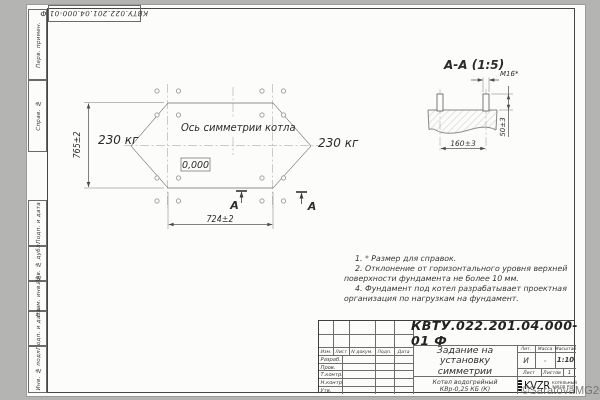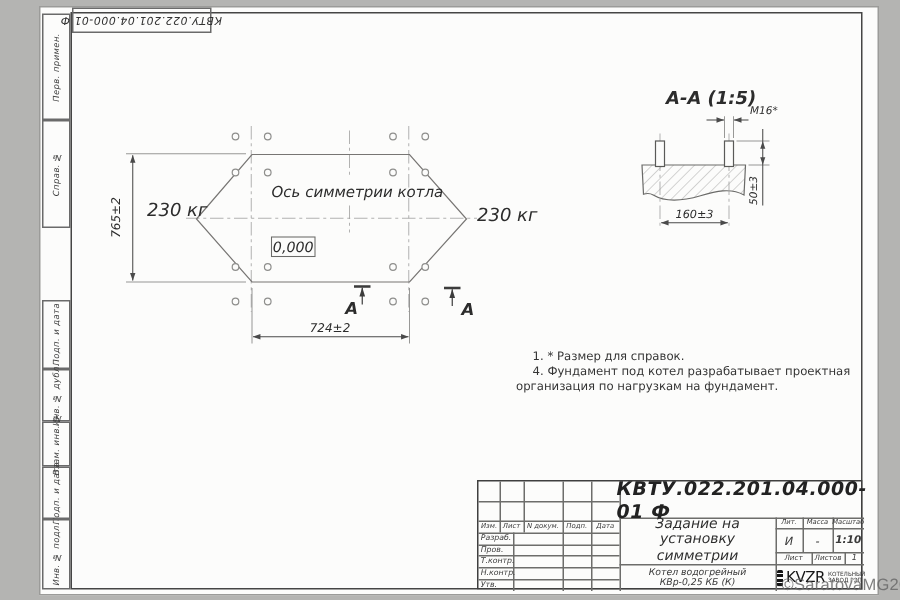--- a/index.html
+++ b/index.html
@@ -36,21 +36,21 @@
   .t7  { font-size:7px; }
   .t75 { font-size:7.5px; }
   .t8  { font-size:8px; }
   .t9  { font-size:9.5px; }
   .t10 { font-size:10px; }
   .t12 { font-size:12px; }
   .t12b{ font-size:12px; font-weight:600; }
   .tA  { font-size:11px; font-weight:600; text-anchor:middle; }
 
   
-  .notes { position:absolute; left:344px; top:233px; width:238px; 
+  .notes { position:absolute; left:344px; top:254px; width:238px; font-style:italic;
            font-size:7.8px; line-height:10px; color:#343434; }
   .notes p { text-indent:11px; }
 
   
   .tblock { position:absolute; left:318px; top:320px; width:257px; height:73px;
             border:1.2px solid #3f3f3f; background:#fcfcfb; }
   .tblock .vl, .tblock .hl { position:absolute; background:#6d6d6b; }
   .tblock .vl { width:1px; }
   .tblock .hl { height:1px; }
   .tl { position:absolute; font-style:italic; color:#3a3a3a; white-space:nowrap; }
@@ -200,20 +200,21 @@
     <path d="M508.5,109.8 L506.8,104.8 L510.2,104.8 Z" fill="#4a4a4a"></path>
     <text class="t7" text-anchor="middle" transform="translate(504.5,127) rotate(-90)">50±3</text>
 
     <line class="dim" x1="440.8" y1="148.5" x2="485.2" y2="148.5" marker-start="url(#arr)" marker-end="url(#arr)"></line>
     <text x="463" y="145.5" text-anchor="middle" class="t75">160±3</text>
   </g>
 </svg>
 
 <div class="notes">
   <p>1. * Размер для справок.</p>
+  <p>2. Отклонение от горизонтального уровня верхней поверхности фундамента не более 10 мм.</p>
   <p>4. Фундамент под котел разрабатывает проектная организация по нагрузкам на фундамент.</p>
 </div>
 
 <div class="tblock">
 
   <div class="vl" style="left:14px;top:0;height:34px;"></div>
   <div class="vl" style="left:30px;top:0;height:34px;"></div>
   <div class="vl" style="left:23px;top:34px;height:39px;"></div>
   <div class="vl" style="left:56px;top:0;height:73px;"></div>
   <div class="vl" style="left:75px;top:0;height:73px;"></div>

